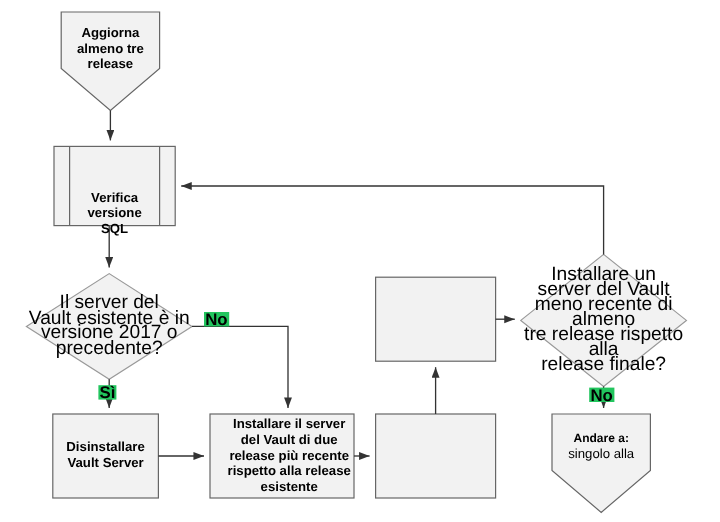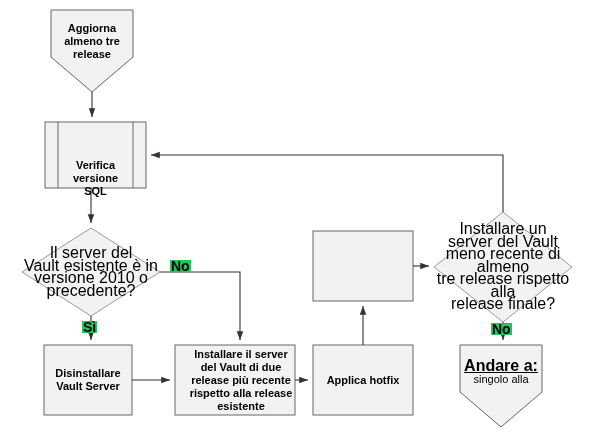--- a/index.html
+++ b/index.html
@@ -46,23 +46,22 @@
     font-family: "Liberation Sans", sans-serif;
     font-size: 14px;
     font-weight: bold;
     color: #000000;
     background: #22c55e;
     padding: 0 1px;
     line-height: 12px;
     text-align: center;
   }
   .link-line-1 {
-    text-decoration: underline;
     font-weight: bold;
-    font-size: 16px;
+    font-size: 10px;
   }
   .link-line-2 {
     font-weight: normal;
     font-size: 11px;
   }
   .doc-label {
     flex-direction: column;
     gap: 1px;
   }
 </style>
@@ -145,33 +144,32 @@
   <div class="node-label" style="left:51px; top:12px; width:82px; height:58px;">Aggiorna
 almeno tre
 release</div>
 
   <div class="node-label" style="left:58px; top:122px; width:75px; height:56px;margin-top:28px;">Verifica
 versione
 SQL</div>
 
   <div class="node-label diamond-label" style="left:22px; top:228px; width:138px; height:88px;">Il server del
 Vault esistente è in
-versione 2010 o
+versione 2017 o
 precedente?</div>
 
   <div class="node-label" style="left:44px; top:345px; width:88px; height:70px;">Disinstallare
 Vault Server</div>
 
   <div class="node-label" style="left:175px; top:345px; width:132px; height:70px;">Installare il server
 del Vault di due
 release più recente
 rispetto alla release
 esistente</div>
 
-  <div class="node-label" style="left:313px; top:345px; width:100px; height:70px;">Applica hotfix</div>
 
 
   <div class="node-label diamond-label" style="left:434px; top:212px; width:138px; height:110px;">Installare un
 server del Vault
 meno recente di almeno
 tre release rispetto alla
 release finale?</div>
 
   <div class="node-label doc-label" style="left:460px; top:348px; width:82px; height:48px;">
     <span class="link-line-1">Andare a:</span>

